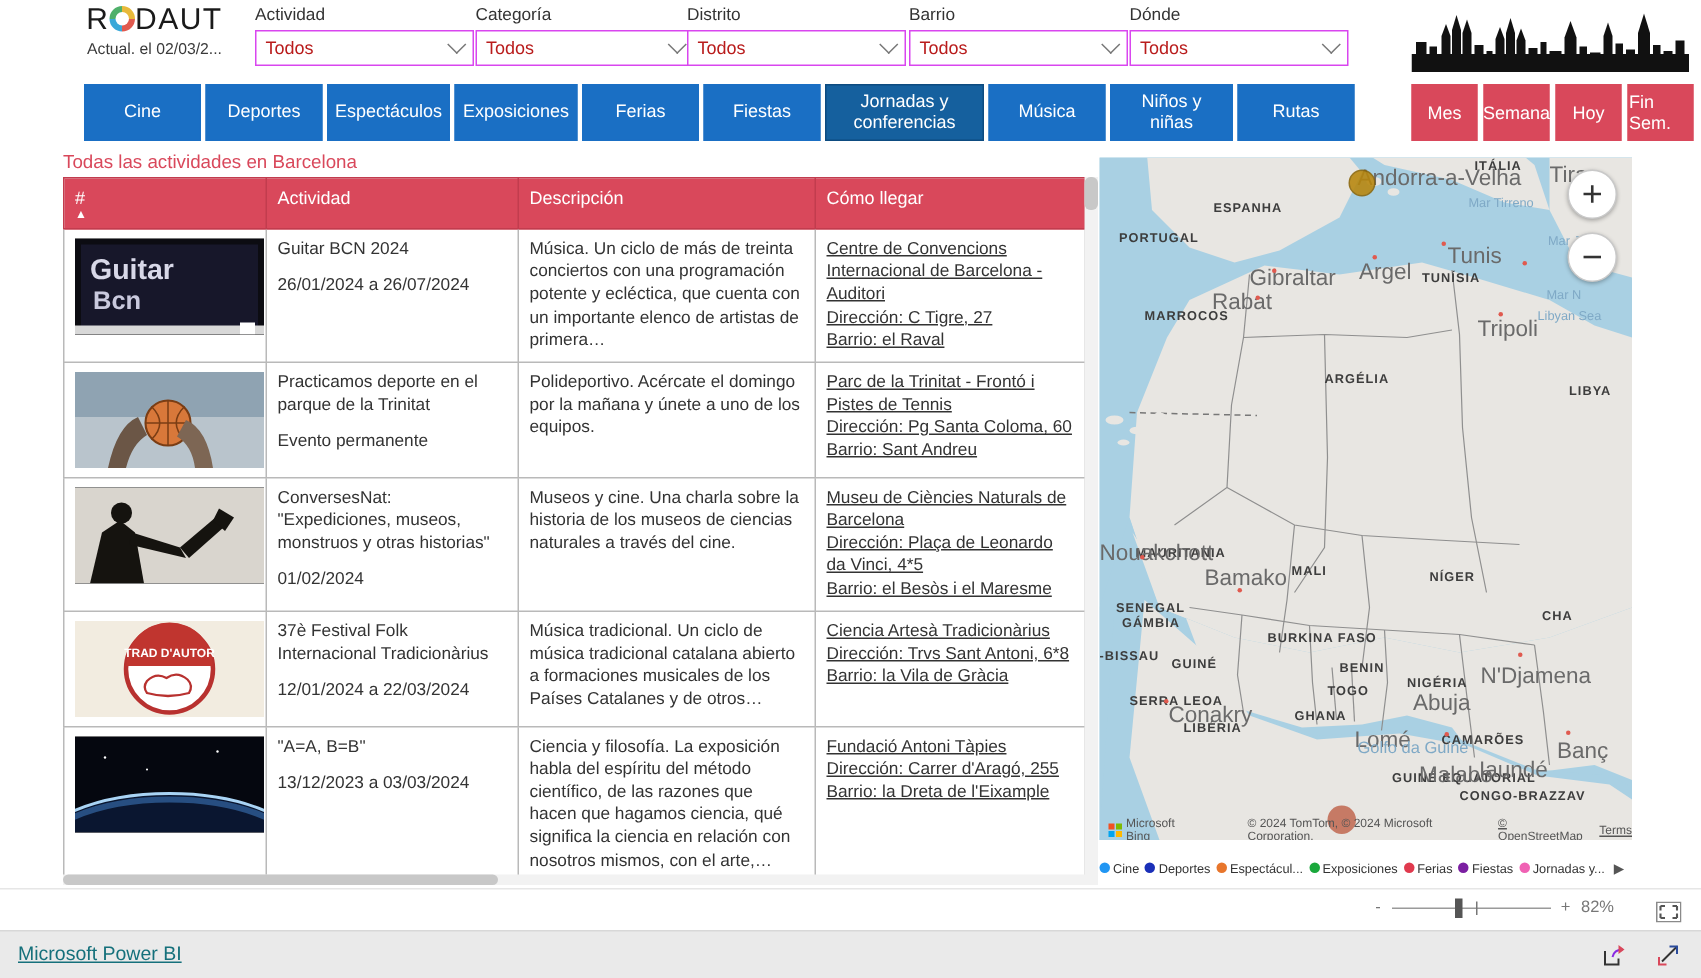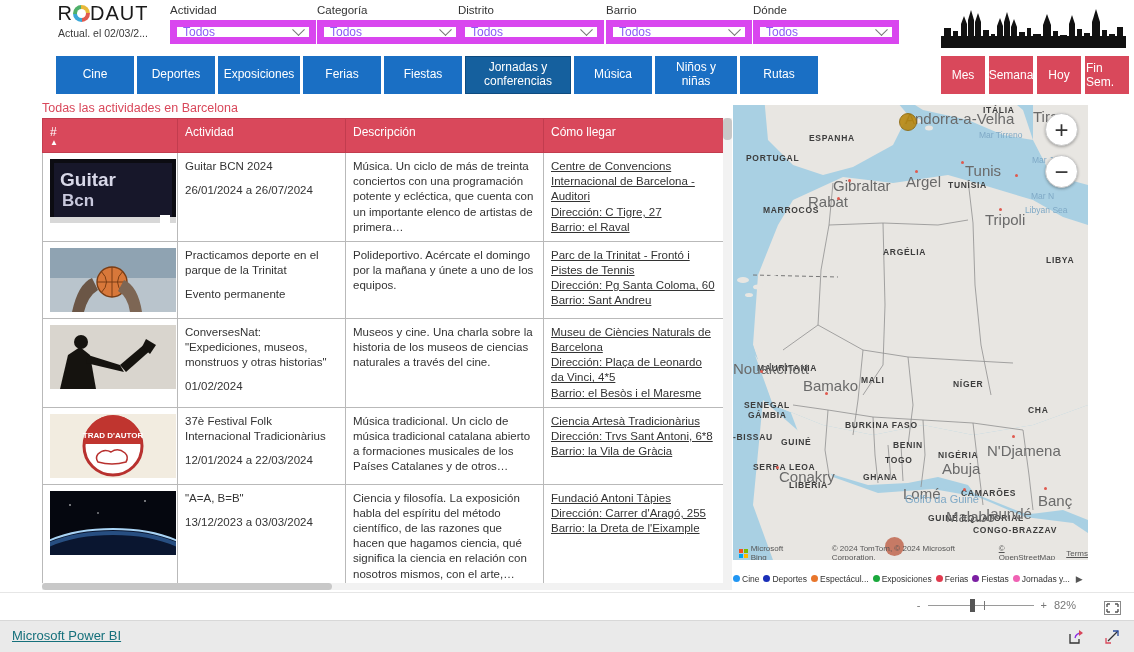--- a/index.html
+++ b/index.html
@@ -20,22 +20,22 @@
     display:inline-block; width:17px; height:17px; border-radius:50%;
     position:relative; vertical-align:-2px; margin:0 0px;
     background: conic-gradient(#e8b93a 0deg 90deg, #e05a4f 90deg 180deg, #3aa8d8 180deg 270deg, #4fb06a 270deg 360deg);
   }
   .logo-ring::after{content:"";position:absolute;left:4px;top:4px;width:9px;height:9px;border-radius:50%;background:#fff;}
   .logo-sub { font-size:10.5px; color:#3a3a3a; margin-top:2px; white-space:nowrap; }
 
   .filter { position:absolute; top:4px; }
   .filter-label { font-size:11.5px; color:#333; margin-bottom:4px; }
   .filter-sel {
-    width:146px; height:24px; border:7px solid #d946ef; background:#fff;
-    font-size:12px; color:#8b5cf6; padding:0 6px; display:flex; align-items:center;
+    width:146px; height:24px; border:1px solid #d946ef; background:#fff;
+    font-size:12px; color:#b91c1c; padding:0 6px; display:flex; align-items:center;
     justify-content:space-between; cursor:pointer;
   }
   .chev { width:9px; height:9px; border-right:1.4px solid #777; border-bottom:1.4px solid #777;
           transform:rotate(45deg) translate(-2px,-2px); }
 
   .skyline { position:absolute; right:8px; top:4px; width:185px; height:44px; }
 
   
   .catrow { position:absolute; left:56px; top:56px; display:flex; gap:3px; }
   .catbtn {
@@ -199,20 +199,21 @@
         <rect x="161" y="26" width="5" height="10"></rect>
         <rect x="168" y="30" width="6" height="6"></rect>
         <rect x="176" y="23" width="6" height="13"></rect>
       </g>
     </svg>
   </div>
 
   <div class="catrow">
     <div class="catbtn" style="width:78px">Cine</div>
     <div class="catbtn" style="width:78px">Deportes</div>
+    <div class="catbtn" style="width:82px">Espectáculos</div>
     <div class="catbtn" style="width:82px">Exposiciones</div>
     <div class="catbtn" style="width:78px">Ferias</div>
     <div class="catbtn" style="width:78px">Fiestas</div>
     <div class="catbtn sel" style="width:106px">Jornadas y conferencias</div>
     <div class="catbtn" style="width:78px">Música</div>
     <div class="catbtn" style="width:82px">Niños y niñas</div>
     <div class="catbtn" style="width:78px">Rutas</div>
   </div>
 
   <div class="daterow">

